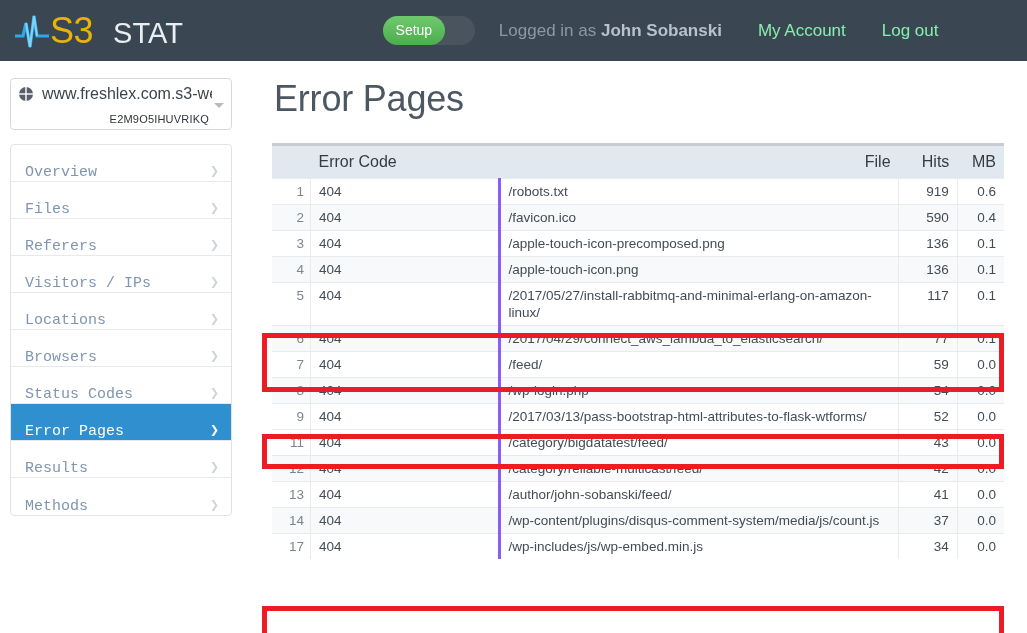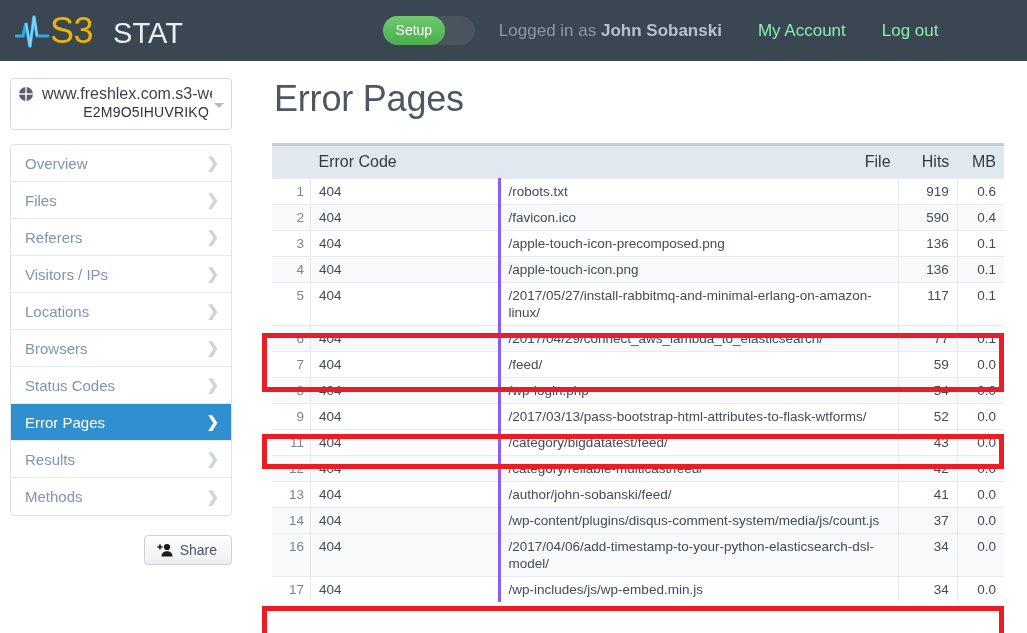--- a/index.html
+++ b/index.html
@@ -104,51 +104,52 @@
     content: ""; position: absolute;
     left: 0; top: 6px; width: 14px; height: 2px;
     background: #fff; opacity: .7;
   }
   .site-name {
     font-size: 16px; color: #3d444c;
     white-space: nowrap; overflow: hidden;
     max-width: 170px;
   }
   .site-key {
-    font-size: 14px;
+    font-size: 11px;
     color: #2f3439;
     text-align: right;
     padding-right: 14px;
-    margin-top: 1px;
+    margin-top: 10px;
     letter-spacing: .2px;
   }
   .site-caret {
     position: absolute; right: 7px; top: 24px;
     width: 0; height: 0;
     border-left: 5px solid transparent;
     border-right: 5px solid transparent;
     border-top: 5px solid #b6bbc0;
   }
 
   .nav-list {
     margin-top: 14px;
     border: 1px solid #dfe3e6;
     border-radius: 4px;
     background: #fff;
     overflow: hidden;
   }
   .nav-item {
     height: 37px;
-    display: flex; align-items: center;
+    display: flex; align-items: flex-end;
     justify-content: space-between;
     padding: 0 12px 0 14px;
     border-bottom: 1px solid #e6eaed;
     color: #7f95b2;
     font-size: 15px;
     cursor: pointer;
+    font-family: Liberation Mono, monospace;
   }
   .nav-item:last-child { border-bottom: none; }
   .nav-item .chev {
     color: #cfd4d8; font-size: 15px; font-weight: bold;
   }
   .nav-item.active {
     background: #2f8fcf;
     color: #ffffff;
   }
   .nav-item.active .chev { color: #ffffff; }
@@ -316,31 +317,20 @@
     <div class="nav-item">
       <span>Results</span>
       <span class="chev">❯</span>
     </div>
     <div class="nav-item">
       <span>Methods</span>
       <span class="chev">❯</span>
     </div>
   </div>
 
-  <div class="share-row">
-    <div class="share-btn">
-      <svg class="share-icon" viewBox="0 0 16 14">
-        <circle cx="10" cy="4" r="3.1" fill="#1b1b1b"></circle>
-        <path d="M4.5 13.5 C4.5 9.8 7 8.2 10 8.2 C13 8.2 15.5 9.8 15.5 13.5 Z" fill="#1b1b1b"></path>
-        <rect x="0.3" y="3.2" width="5.2" height="1.5" fill="#1b1b1b"></rect>
-        <rect x="2.2" y="1.3" width="1.5" height="5.2" fill="#1b1b1b"></rect>
-      </svg>
-      <span>Share</span>
-    </div>
-  </div>
 </div>
 
 <div class="main">
 
   <div class="page-title">Error Pages</div>
 
   <div class="table-wrap">
     <table class="errtab">
       <colgroup>
         <col class="col-num">
@@ -443,27 +433,20 @@
             <td class="hits">41</td>
             <td class="mb">0.0</td>
           </tr>
           <tr class="alt">
             <td class="num">14</td>
             <td class="code">404</td>
             <td class="file">/wp-content/plugins/disqus-comment-system/media/js/count.js</td>
             <td class="hits">37</td>
             <td class="mb">0.0</td>
           </tr>
-          <tr class="alt">
-            <td class="num">16</td>
-            <td class="code">404</td>
-            <td class="file">/2017/04/06/add-timestamp-to-your-python-elasticsearch-dsl-model/</td>
-            <td class="hits">34</td>
-            <td class="mb">0.0</td>
-          </tr>
           <tr>
             <td class="num">17</td>
             <td class="code">404</td>
             <td class="file">/wp-includes/js/wp-embed.min.js</td>
             <td class="hits">34</td>
             <td class="mb">0.0</td>
           </tr>
         </tbody>
     </table>
 

